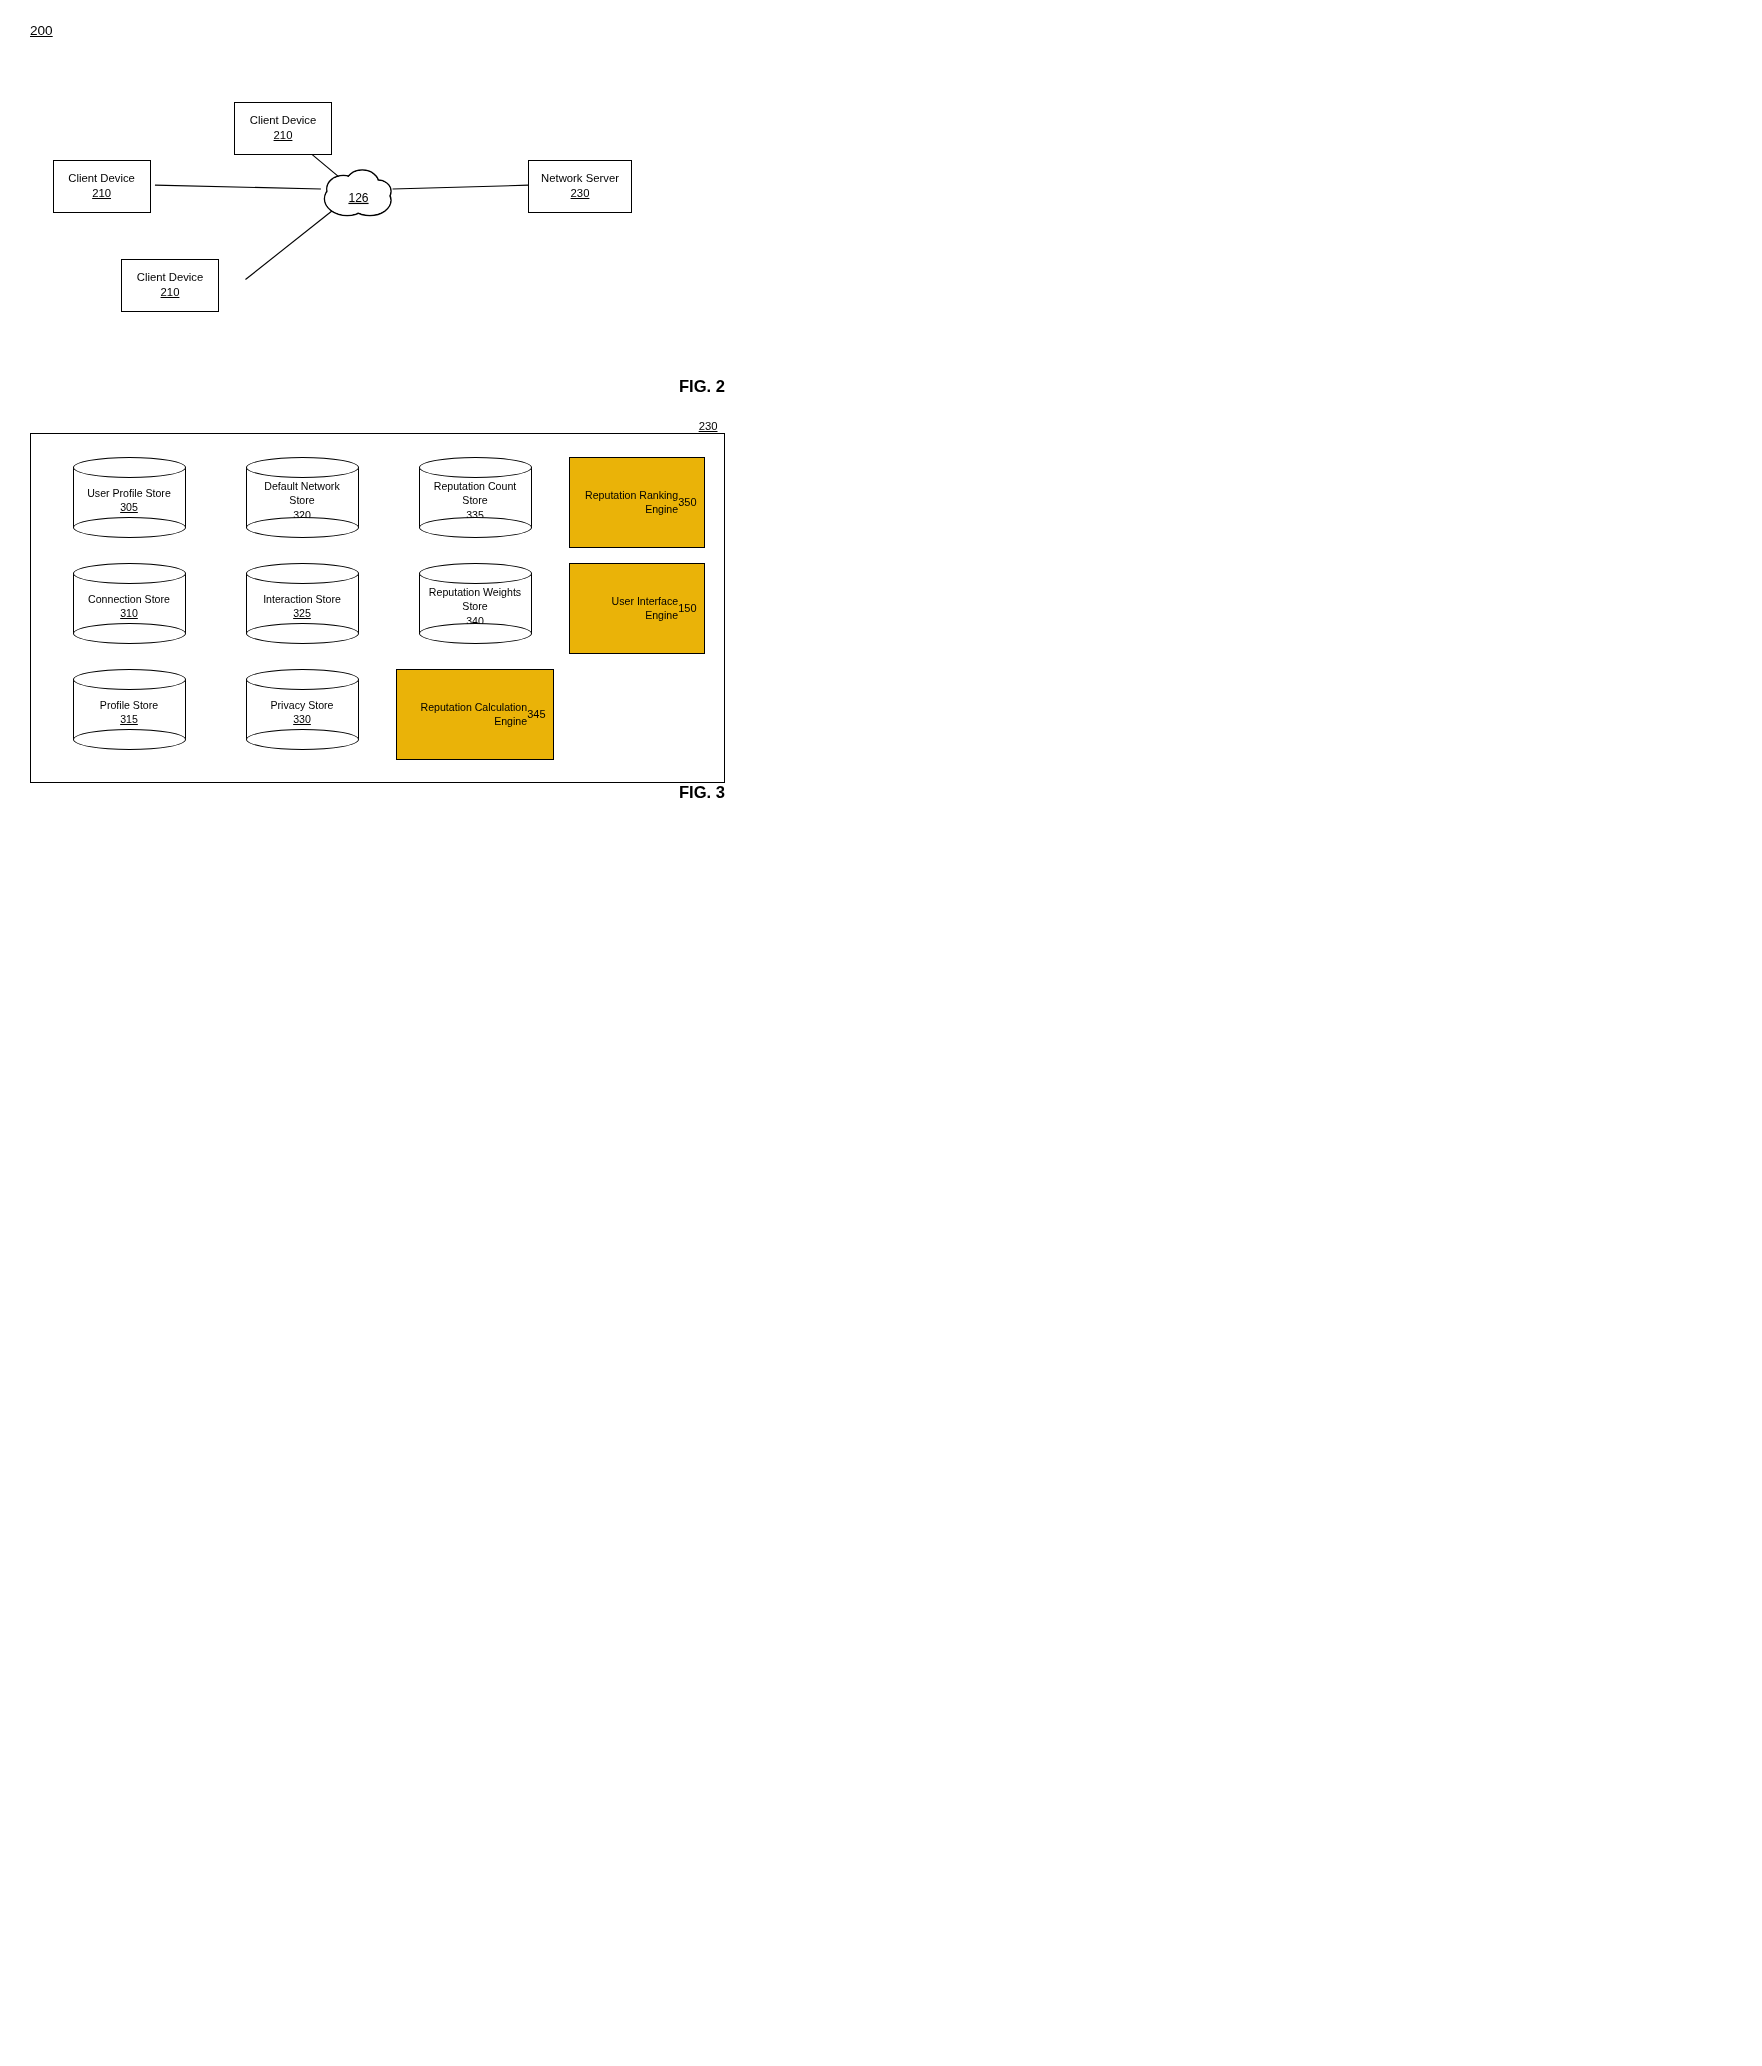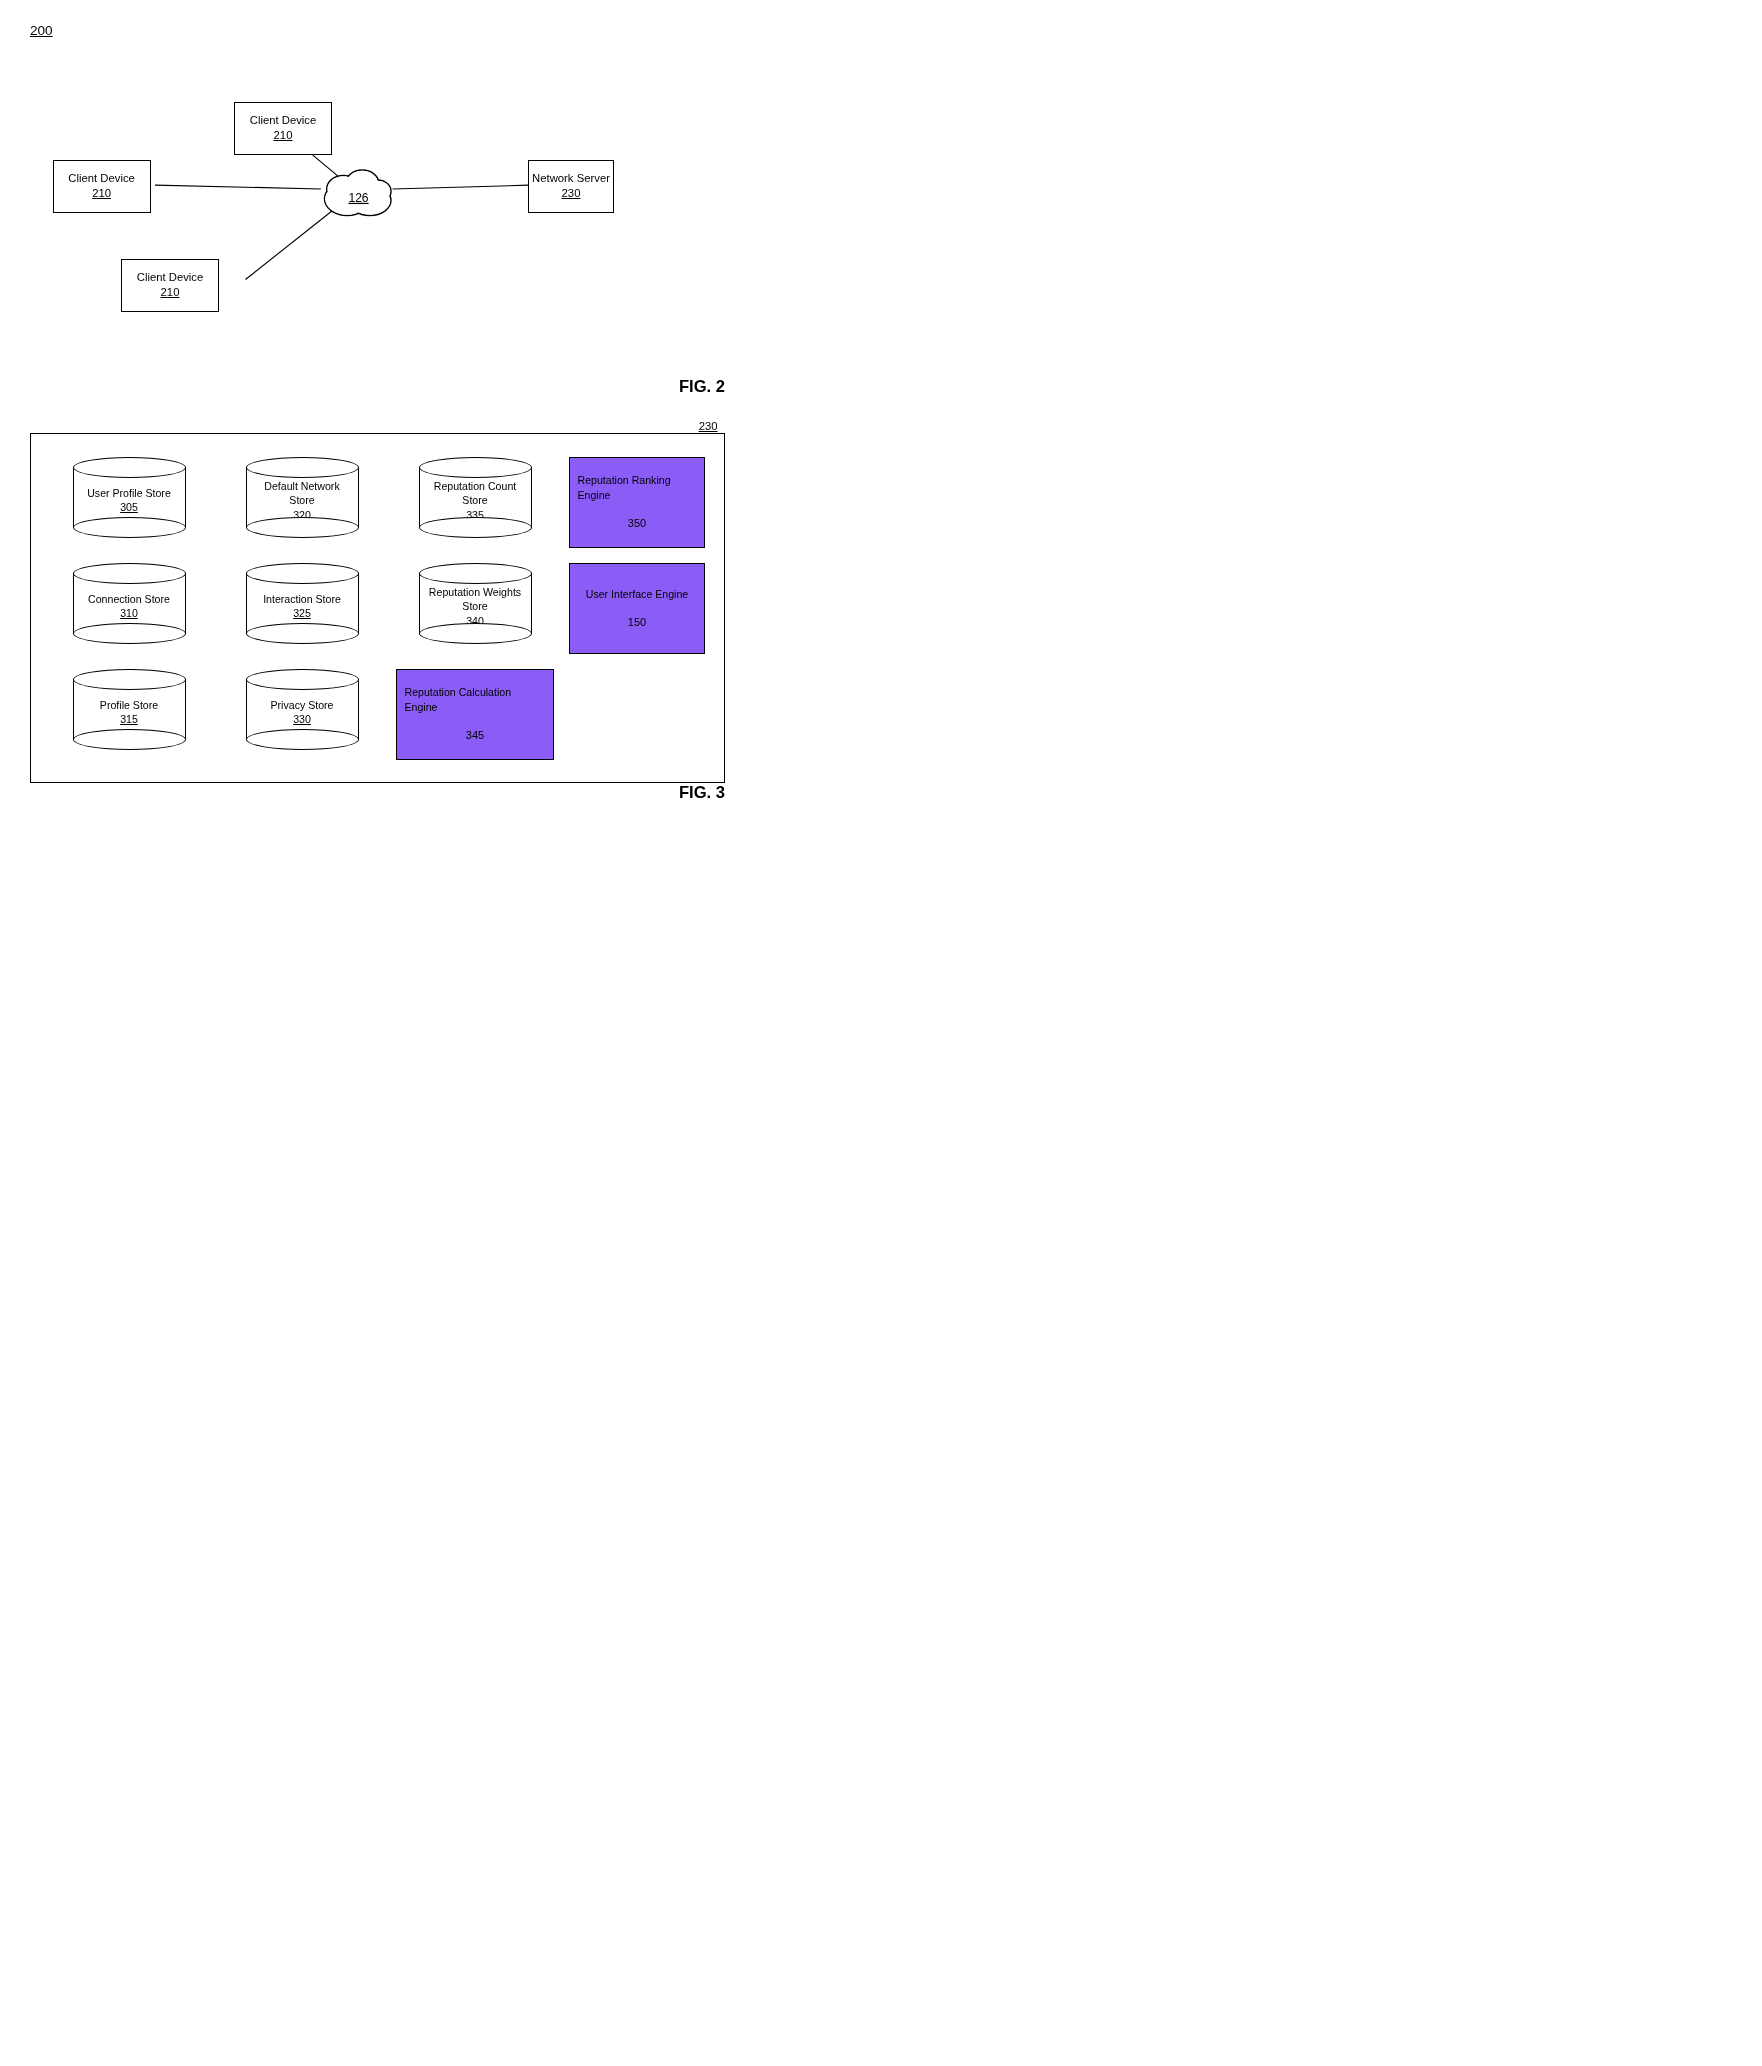--- a/index.html
+++ b/index.html
@@ -131,26 +131,25 @@
       margin-top: 6px;
     }
     .cyl-ref {
       text-decoration: underline;
       font-size: 10.6px;
     }
 
     
     .engine-box {
       border: 1.5px solid #000;
-      background: #8b5cf6;
-      display: flex;
-      flex-direction: column;
+      background: #eab308;
+      display: flex;
       align-items: center;
       justify-content: center;
-      text-align: left;
+      text-align: right;
       padding: 9px 7.5px;
       font-size: 10.6px;
       line-height: 1.35;
       min-height: 91px;
     }
     .engine-ref {
       font-size: 11px;
     }
 
     .right-col {
@@ -204,21 +203,21 @@
 
       <ellipse cx="45" cy="58" rx="29" ry="21" fill="white" stroke="none"></ellipse>
       <ellipse cx="75" cy="60" rx="27" ry="19" fill="white" stroke="none"></ellipse>
       <ellipse cx="40" cy="45" rx="21" ry="17" fill="white" stroke="none"></ellipse>
       <ellipse cx="65" cy="38" rx="21" ry="17" fill="white" stroke="none"></ellipse>
       <ellipse cx="85" cy="48" rx="17" ry="14" fill="white" stroke="none"></ellipse>
       <text x="60" y="62" text-anchor="middle" font-size="16" text-decoration="underline" font-family="Arial">126</text>
     </svg>
   </div>
 
-  <div class="box" style="width:86px;height:53px;top:137px;left:498px;">
+  <div class="box" style="width:104px;height:53px;top:137px;left:498px;">
     <span>Network Server</span>
     <span class="ref">230</span>
   </div>
 </div>
 
 <div class="fig-label">FIG. 2</div>
 
 <div class="fig3-section">
   <div class="server-label-230">230</div>
   <div class="server-box">

